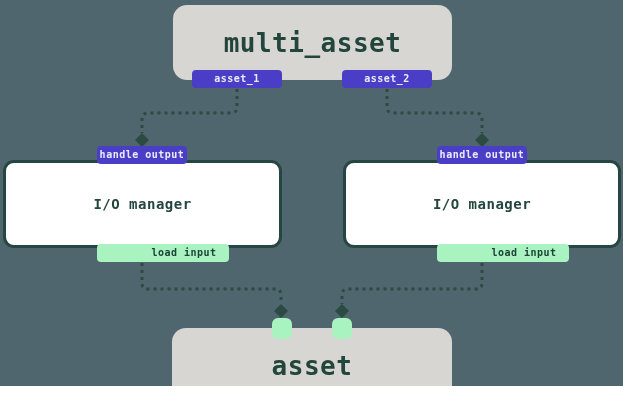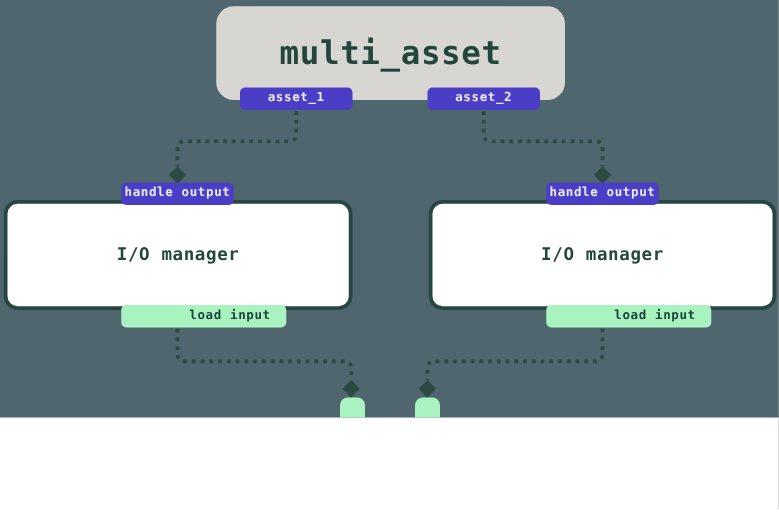--- a/index.html
+++ b/index.html
@@ -1,19 +1,19 @@
 <!DOCTYPE html>
 <html><head>
 <meta charset="utf-8">
 <style>
   html, body { margin: 0; padding: 0; }
   .canvas {
     position: relative;
     width: 623px;
-    height: 334px;
+    height: 386px;
     background: #50666e;
     font-family: "DejaVu Sans Mono", monospace;
     overflow: hidden;
   }
   .node {
     position: absolute;
     display: flex;
     align-items: center;
     justify-content: center;
     box-sizing: border-box;
@@ -94,20 +94,23 @@
   </div>
 
   <div class="node io-node" id="io-left">
     <span>I/O manager</span>
   </div>
 
   <div class="node io-node" id="io-right">
     <span>I/O manager</span>
   </div>
 
+  <div class="node node-gray" id="asset-node">
+    <span>asset</span>
+  </div>
 
   <svg class="connectors" viewBox="0 0 623 410">
     <path class="connector" d="M 237 89 L 237 107 Q 237 113 231 113 L 148 113 Q 142 113 142 119 L 142 133"></path>
     <polygon class="arrow-diamond" points="142,133 149,140 142,147 135,140"></polygon>
 
     <path class="connector" d="M 387 89 L 387 107 Q 387 113 393 113 L 476 113 Q 482 113 482 119 L 482 133"></path>
     <polygon class="arrow-diamond" points="482,133 489,140 482,147 475,140"></polygon>
 
     <path class="connector" d="M 142 263 L 142 283 Q 142 289 148 289 L 275 289 Q 281 289 281 295 L 281 304"></path>
     <polygon class="arrow-diamond" points="281,304 288,311 281,318 274,311"></polygon>

